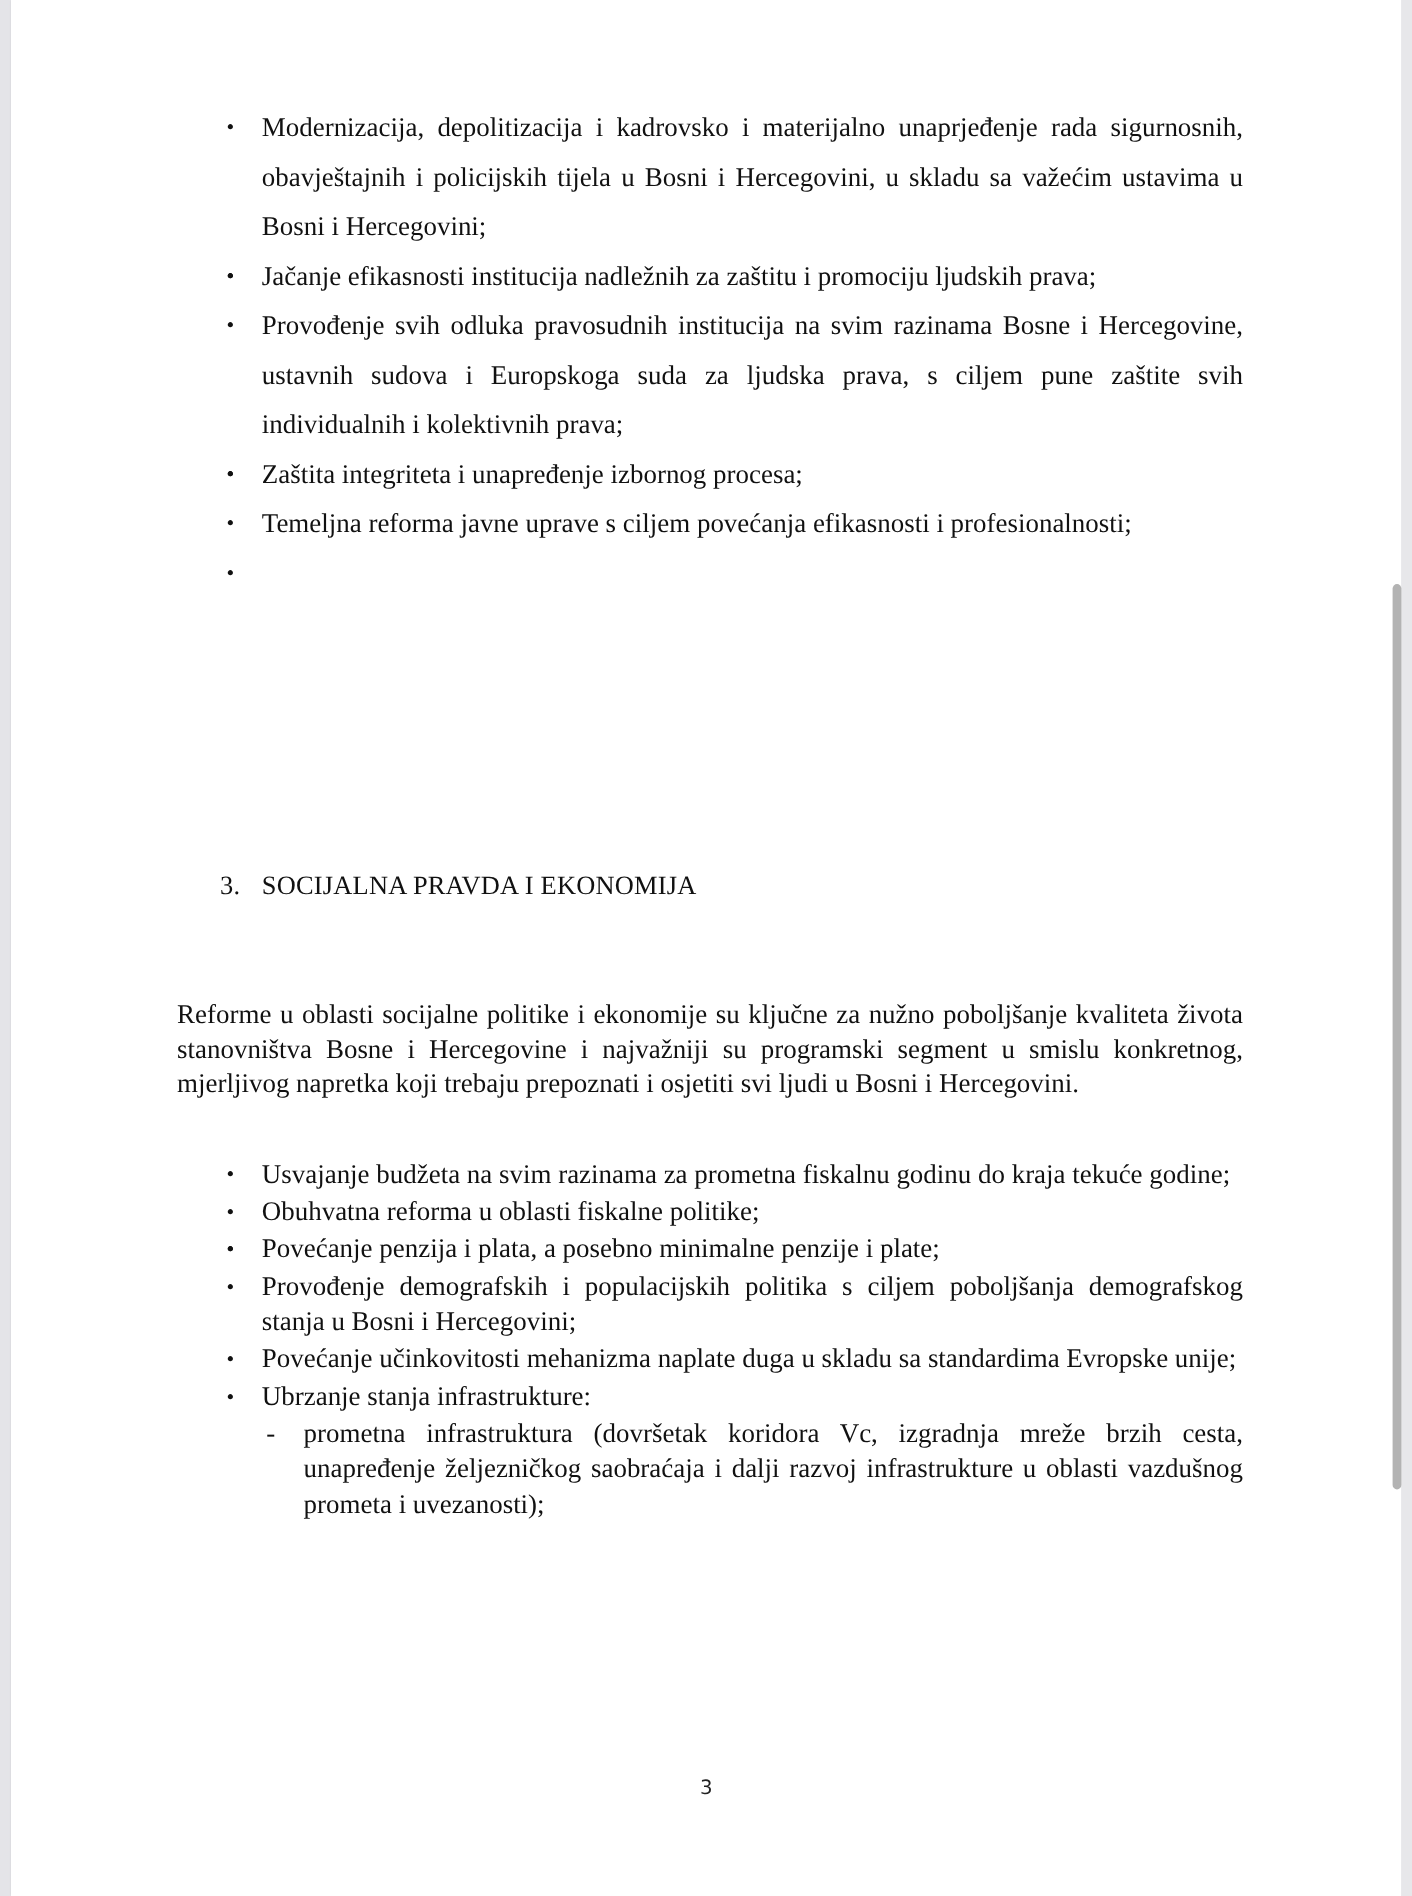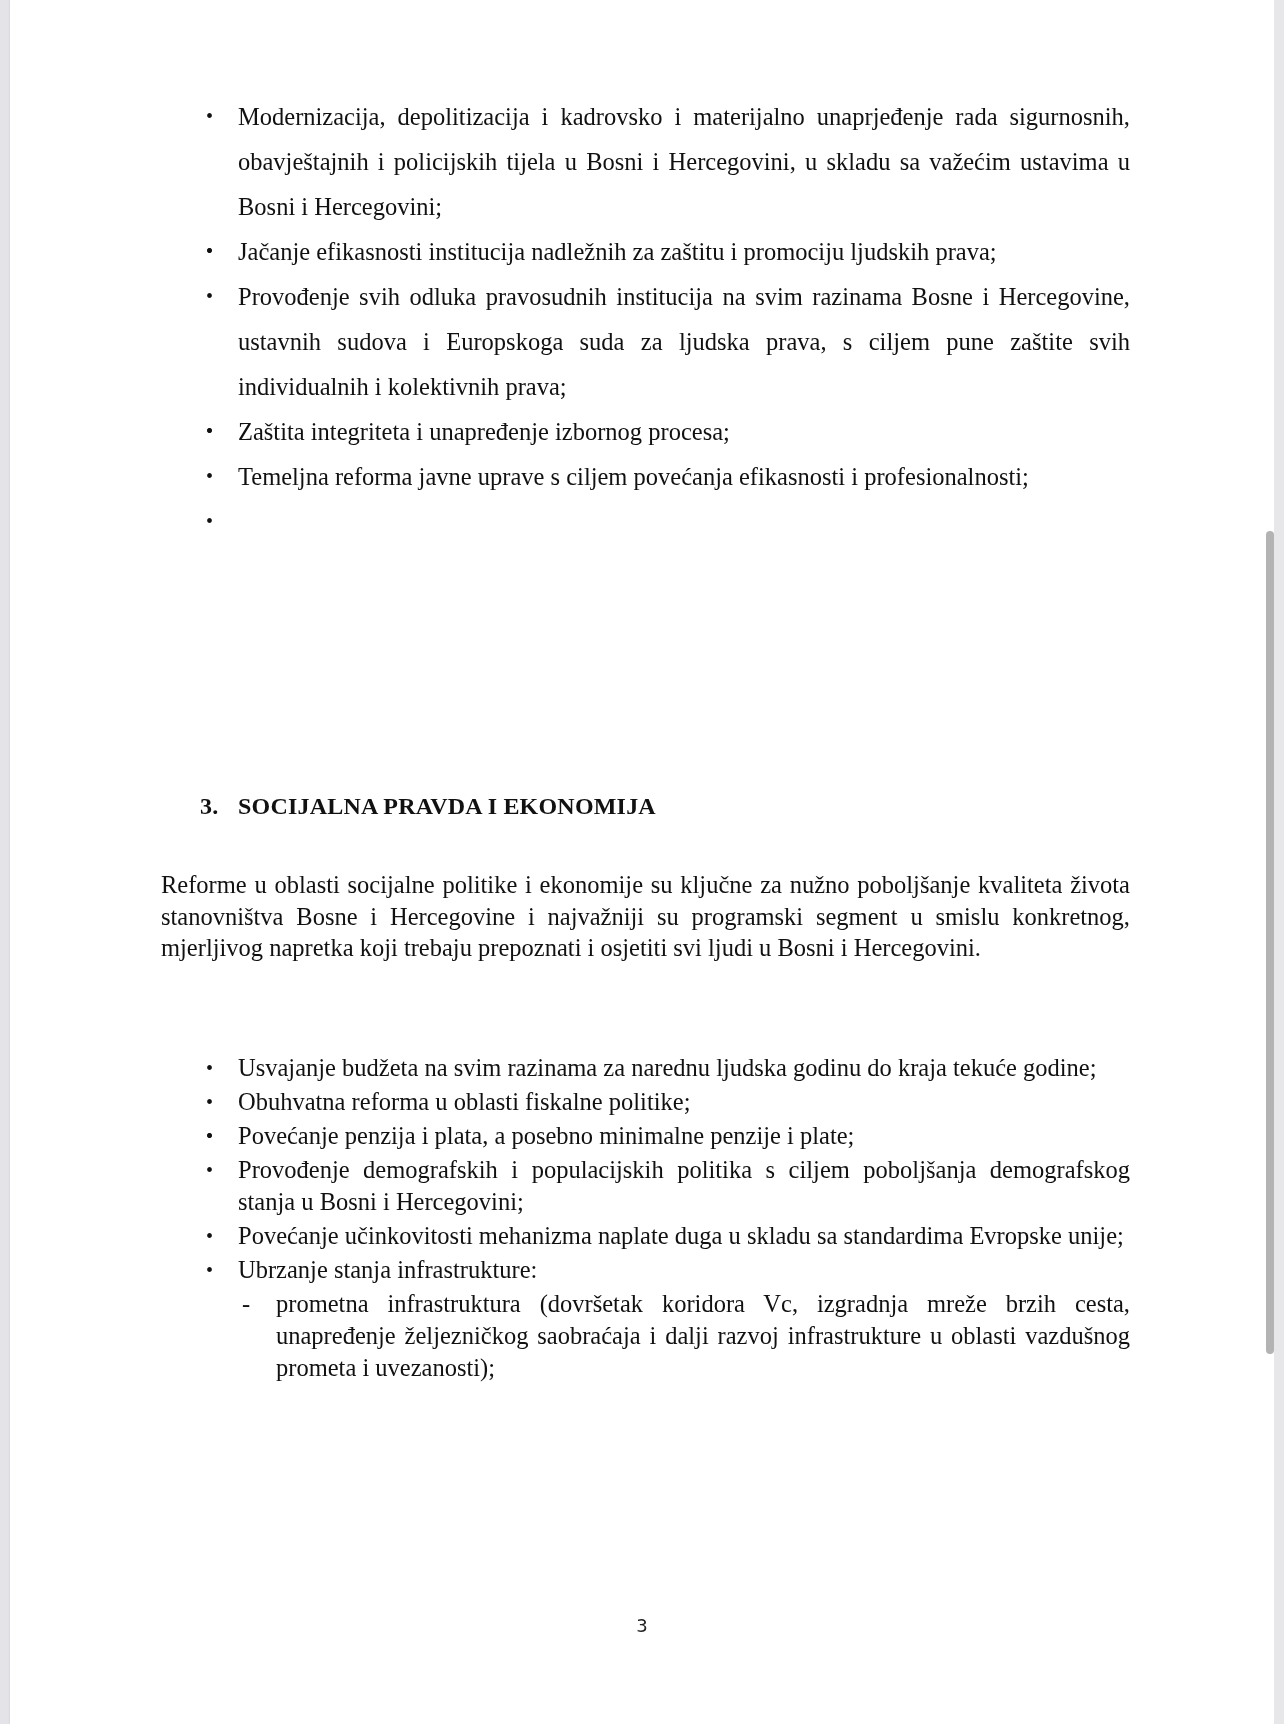--- a/index.html
+++ b/index.html
@@ -64,29 +64,29 @@
     }
     .sub .dash {
       position: absolute;
       left: 232px;
       top: 0;
     }
     .heading {
       position: absolute;
       left: 190px;
       top: 793px;
-      font-weight: bold;
+      font-weight: normal;
       font-size: 24px;
       letter-spacing: 0.2px;
     }
     .heading .num { display: inline-block; width: 38px; }
     .para {
       position: absolute;
       left: 151px;
-      top: 869px;
+      top: 907px;
       width: 969px;
       line-height: 31.5px;
       text-align: justify;
     }
     .page-number {
       position: absolute;
       left: 0;
       width: 1264px;
       top: 1615px;
       text-align: center;
@@ -152,21 +152,21 @@
 
     <div class="heading">
       <span class="num">3.</span><span>SOCIJALNA PRAVDA I EKONOMIJA</span>
     </div>
 
     <p class="para" style="margin:0;">Reforme u oblasti socijalne politike i ekonomije su ključne za nužno poboljšanje kvaliteta života stanovništva Bosne i Hercegovine i najvažniji su programski segment u smislu konkretnog, mjerljivog napretka koji trebaju prepoznati i osjetiti svi ljudi u Bosni i Hercegovini.</p>
 
     <ul class="ul sec2" style="top:1052px;">
       <li class="li">
         <span class="bullet">•</span>
-        <span>Usvajanje budžeta na svim razinama za narednu ljudska godinu do kraja tekuće godine;</span>
+        <span>Usvajanje budžeta na svim razinama za prometna fiskalnu godinu do kraja tekuće godine;</span>
       </li>
       <li class="li">
         <span class="bullet">•</span>
         <span>Obuhvatna reforma u oblasti fiskalne politike;</span>
       </li>
       <li class="li">
         <span class="bullet">•</span>
       </li>
       <li class="li">
         <span class="bullet">•</span>

